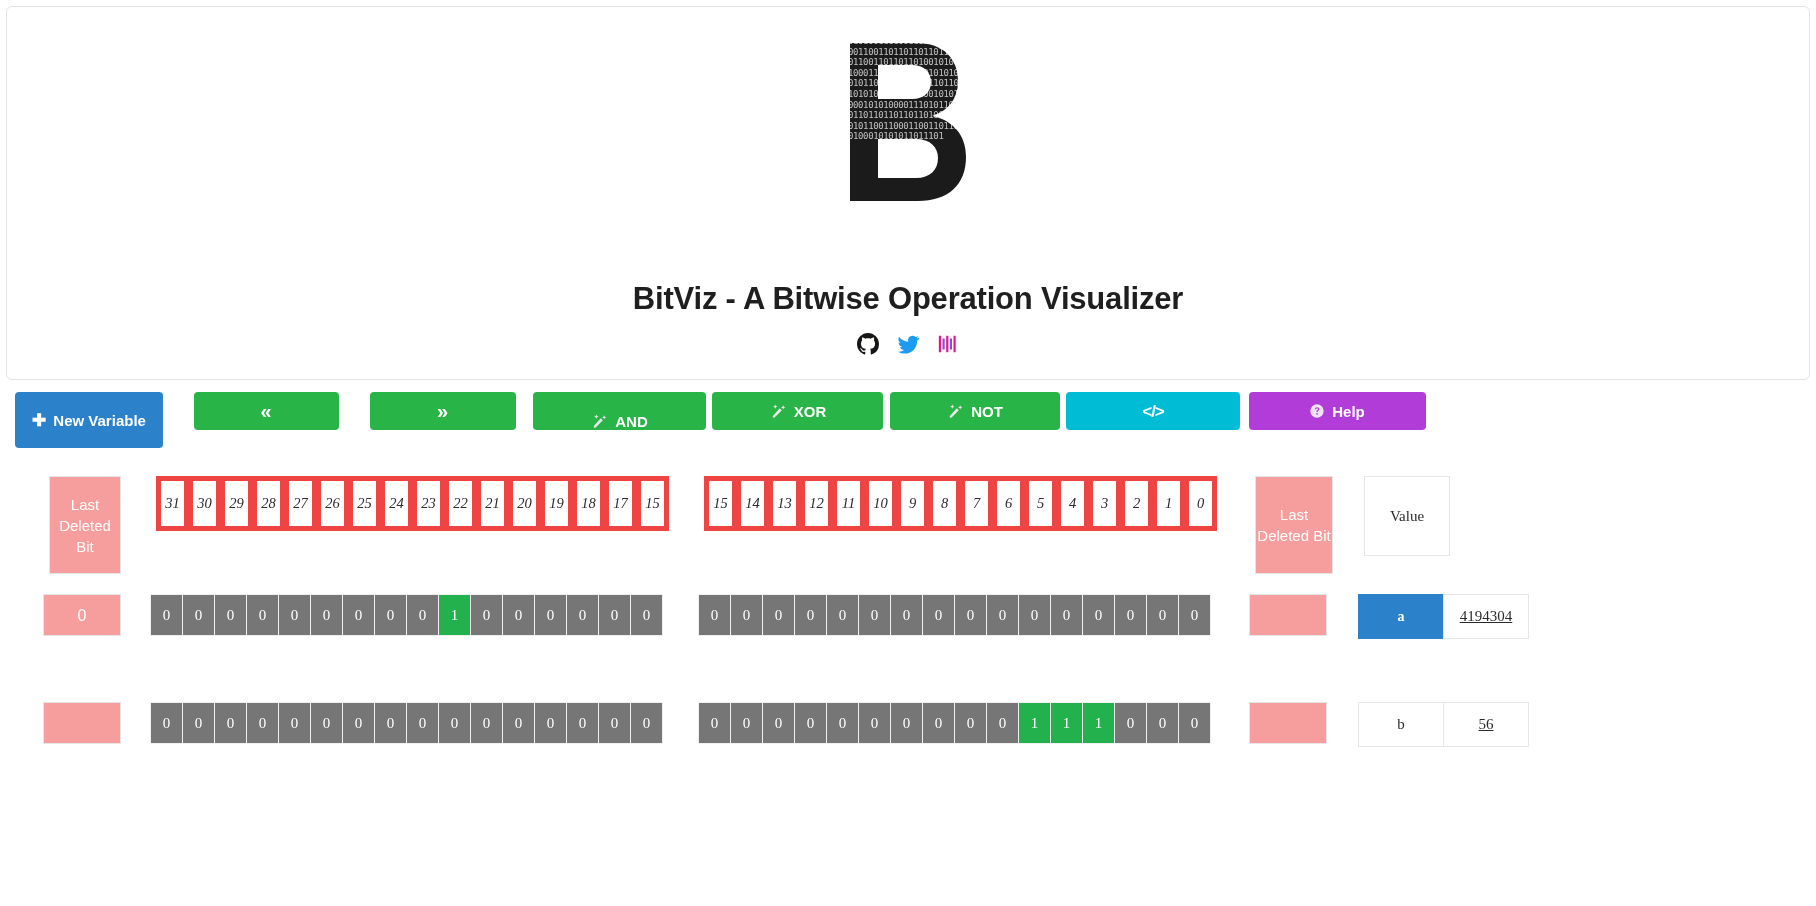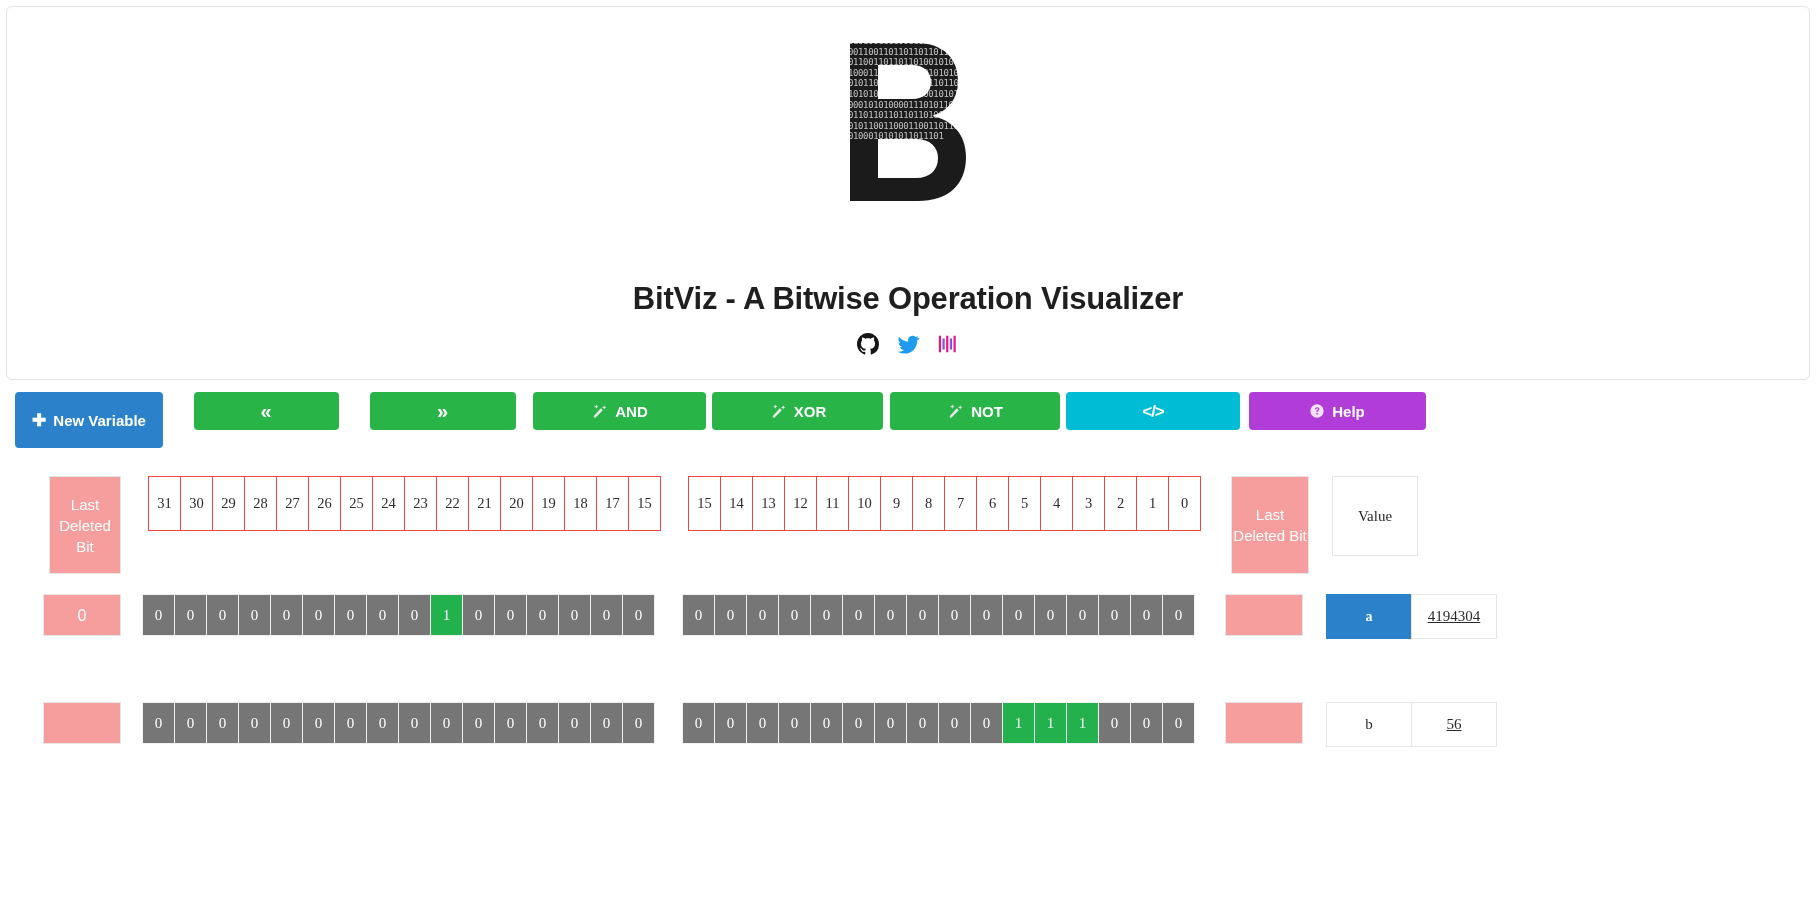--- a/index.html
+++ b/index.html
@@ -110,21 +110,21 @@
 
   .icon-plus { font-size: 17px; font-weight: 700; line-height: 1; }
   .icon-wand { width: 17px; height: 17px; flex: 0 0 auto; }
   .icon-code { font-size: 17px; font-weight: 700; letter-spacing: -1px; }
   .icon-help { width: 16px; height: 16px; flex: 0 0 auto; }
   .chev { font-size: 20px; font-weight: 700; line-height: 1; }
 
   
   .grid-area { position: absolute; top: 470px; left: 0; right: 0; bottom: 0; }
 
-  .row { display: flex; align-items: flex-start; position: absolute; left: 0; right: 0; }
+  .row { display: flex; align-items: flex-start; position: absolute; left: 0; right: 0; gap: 8px; }
   .row-header { top: 0px; }
   .row-a { top: 118px; }
   .row-b { top: 226px; }
 
   .ldb {
     width: 72px;
     border: 1px solid #e6e6e6;
     color: #ffffff;
     background: #f69d9d;
     display: flex;
@@ -137,29 +137,30 @@
   .ldb-header { height: 98px; margin-left: 49px; }
   .ldb-cell { height: 42px; margin-left: 43px; width: 78px; font-size: 16px; }
 
   .bit-group { display: flex; }
   .group-left-header { margin-left: 28px; }
   .group-right-header { margin-left: 28px; }
 
   .idx-cell {
     width: 33px;
     height: 55px;
-    border: 1px solid #ef4444;
+    border: 5px solid #ef4444;
     margin-left: -1px;
     display: flex;
     align-items: center;
     justify-content: center;
     font-size: 14.5px;
     color: #2b2b2b;
     background: #fff;
     font-family: "Liberation Serif", serif;
+    font-style: italic;
   }
 
   .bit-cell {
     width: 33px;
     height: 42px;
     border: 1px solid #f0f0f0;
     margin-left: -1px;
     display: flex;
     align-items: center;
     justify-content: center;
@@ -252,21 +253,21 @@
       </button>
     </div>
 
     <div class="tb-slot" style="width:177px;">
       <button class="btn btn-green" style="width:146px;">
         <span class="chev">»</span>
       </button>
     </div>
 
     <div class="tb-slot" style="width:177px;">
-      <button class="btn btn-green" style="width:173px;">
+      <button class="btn btn-green" style="width:173px;align-items:flex-end;">
         <svg class="icon-wand" viewBox="0 0 24 24" fill="#e8e8e8">
           <path d="M7.5 2l1 2.2L10.7 5 8.5 6 7.5 8.2 6.5 6 4.3 5l2.2-.8L7.5 2z"></path>
           <path d="M13.8 7.3l2.9 2.9L6.6 20.3a1.6 1.6 0 0 1-2.3-2.3L13.8 7.3z"></path>
           <path d="M18.6 3.3l1 2.1 2.2.9-2.2.9-1 2.1-.9-2.1-2.2-.9 2.2-.9.9-2.1z"></path>
         </svg>
         <span>AND</span>
       </button>
     </div>
 
 

